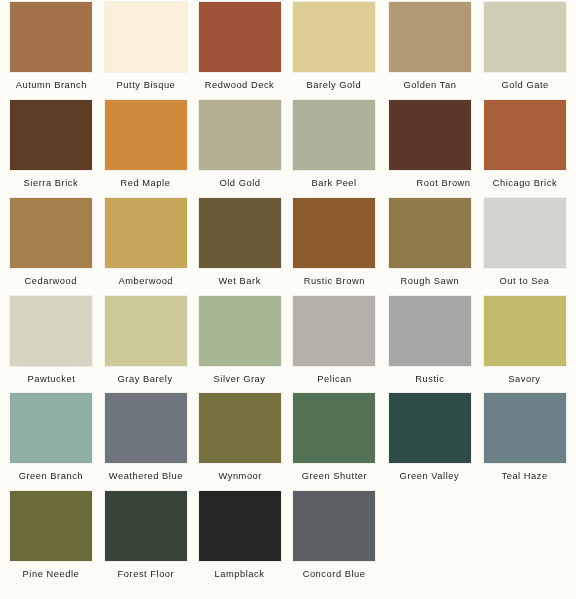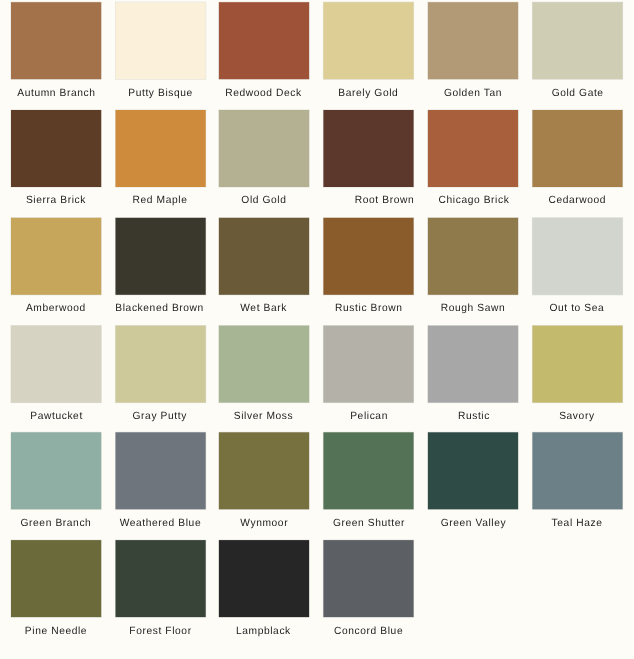--- a/index.html
+++ b/index.html
@@ -92,40 +92,40 @@
       </div>
       <div class="swatch-cell">
         <div class="swatch-chip" style="background-color: rgb(206, 139, 60);"></div>
         <div class="swatch-label" style="color: rgb(27, 27, 27);">Red Maple</div>
       </div>
       <div class="swatch-cell">
         <div class="swatch-chip" style="background-color: rgb(180, 177, 147);"></div>
         <div class="swatch-label" style="color: rgb(27, 27, 27);">Old Gold</div>
       </div>
       <div class="swatch-cell">
+        <div class="swatch-chip" style="background-color: rgb(175, 178, 155);"></div>
+        <div class="swatch-label" style="color: rgb(27, 27, 27);">Bark Peel</div>
+      </div>
+      <div class="swatch-cell">
         <div class="swatch-chip" style="background-color: rgb(92, 56, 44);"></div>
         <div class="swatch-label" style="color: rgb(27, 27, 27); margin-left: 29px;">Root Brown</div>
       </div>
       <div class="swatch-cell">
         <div class="swatch-chip" style="background-color: rgb(168, 95, 59);"></div>
         <div class="swatch-label" style="color: rgb(27, 27, 27);">Chicago Brick</div>
       </div>
       <div class="swatch-cell">
         <div class="swatch-chip" style="background-color: rgb(165, 128, 74);"></div>
         <div class="swatch-label" style="color: rgb(27, 27, 27);">Cedarwood</div>
       </div>
       <div class="swatch-cell">
         <div class="swatch-chip" style="background-color: rgb(198, 166, 91);"></div>
         <div class="swatch-label" style="color: rgb(27, 27, 27);">Amberwood</div>
       </div>
       <div class="swatch-cell">
-        <div class="swatch-chip" style="background-color: rgb(58, 55, 45);"></div>
-        <div class="swatch-label" style="color: rgb(27, 27, 27);">Blackened Brown</div>
-      </div>
-      <div class="swatch-cell">
         <div class="swatch-chip" style="background-color: rgb(106, 90, 55);"></div>
         <div class="swatch-label" style="color: rgb(27, 27, 27);">Wet Bark</div>
       </div>
       <div class="swatch-cell">
         <div class="swatch-chip" style="background-color: rgb(138, 92, 44);"></div>
         <div class="swatch-label" style="color: rgb(27, 27, 27);">Rustic Brown</div>
       </div>
       <div class="swatch-cell">
         <div class="swatch-chip" style="background-color: rgb(143, 122, 76);"></div>
         <div class="swatch-label" style="color: rgb(27, 27, 27);">Rough Sawn</div>
@@ -133,25 +133,25 @@
       <div class="swatch-cell">
         <div class="swatch-chip" style="background-color: rgb(210, 213, 206);"></div>
         <div class="swatch-label" style="color: rgb(27, 27, 27);">Out to Sea</div>
       </div>
       <div class="swatch-cell">
         <div class="swatch-chip" style="background-color: rgb(214, 211, 195);"></div>
         <div class="swatch-label" style="color: rgb(27, 27, 27);">Pawtucket</div>
       </div>
       <div class="swatch-cell">
         <div class="swatch-chip" style="background-color: rgb(206, 201, 155);"></div>
-        <div class="swatch-label" style="color: rgb(27, 27, 27);">Gray Putty</div>
+        <div class="swatch-label" style="color: rgb(27, 27, 27);">Gray Barely</div>
       </div>
       <div class="swatch-cell">
         <div class="swatch-chip" style="background-color: rgb(168, 181, 149);"></div>
-        <div class="swatch-label" style="color: rgb(27, 27, 27);">Silver Moss</div>
+        <div class="swatch-label" style="color: rgb(27, 27, 27);">Silver Gray</div>
       </div>
       <div class="swatch-cell">
         <div class="swatch-chip" style="background-color: rgb(180, 177, 168);"></div>
         <div class="swatch-label" style="color: rgb(27, 27, 27);">Pelican</div>
       </div>
       <div class="swatch-cell">
         <div class="swatch-chip" style="background-color: rgb(167, 167, 167);"></div>
         <div class="swatch-label" style="color: rgb(27, 27, 27);">Rustic</div>
       </div>
       <div class="swatch-cell">

